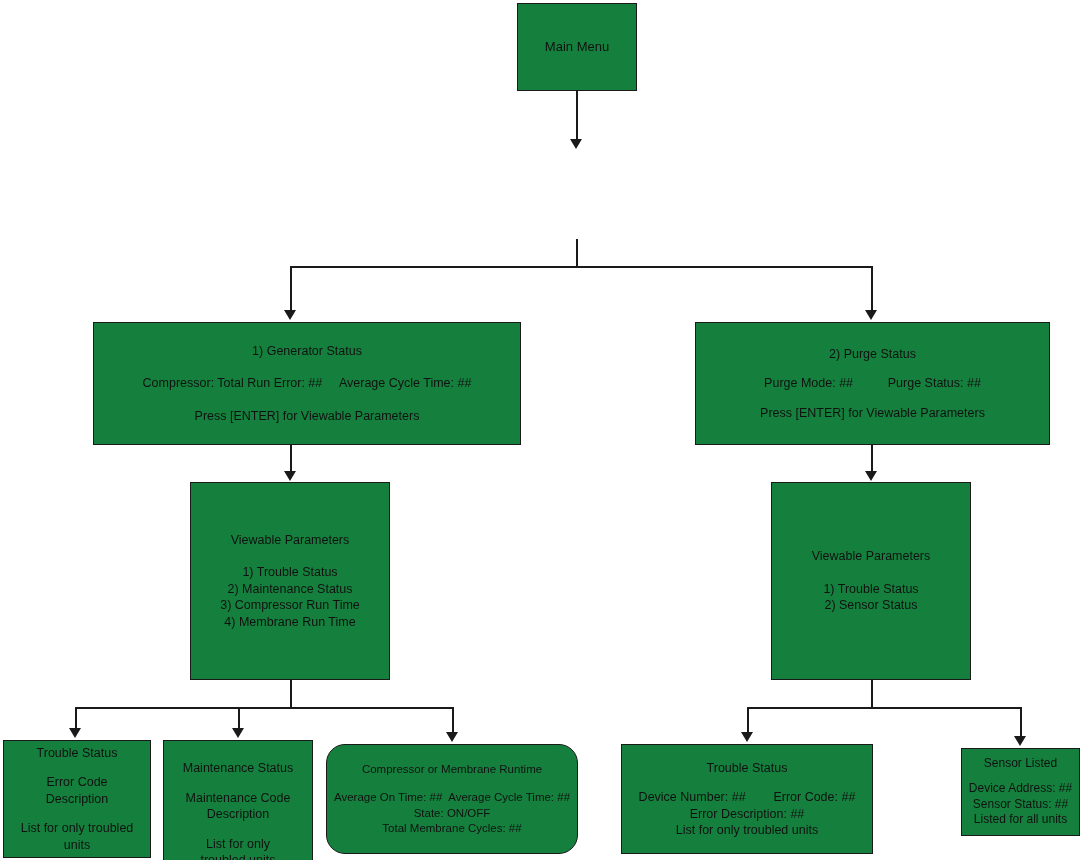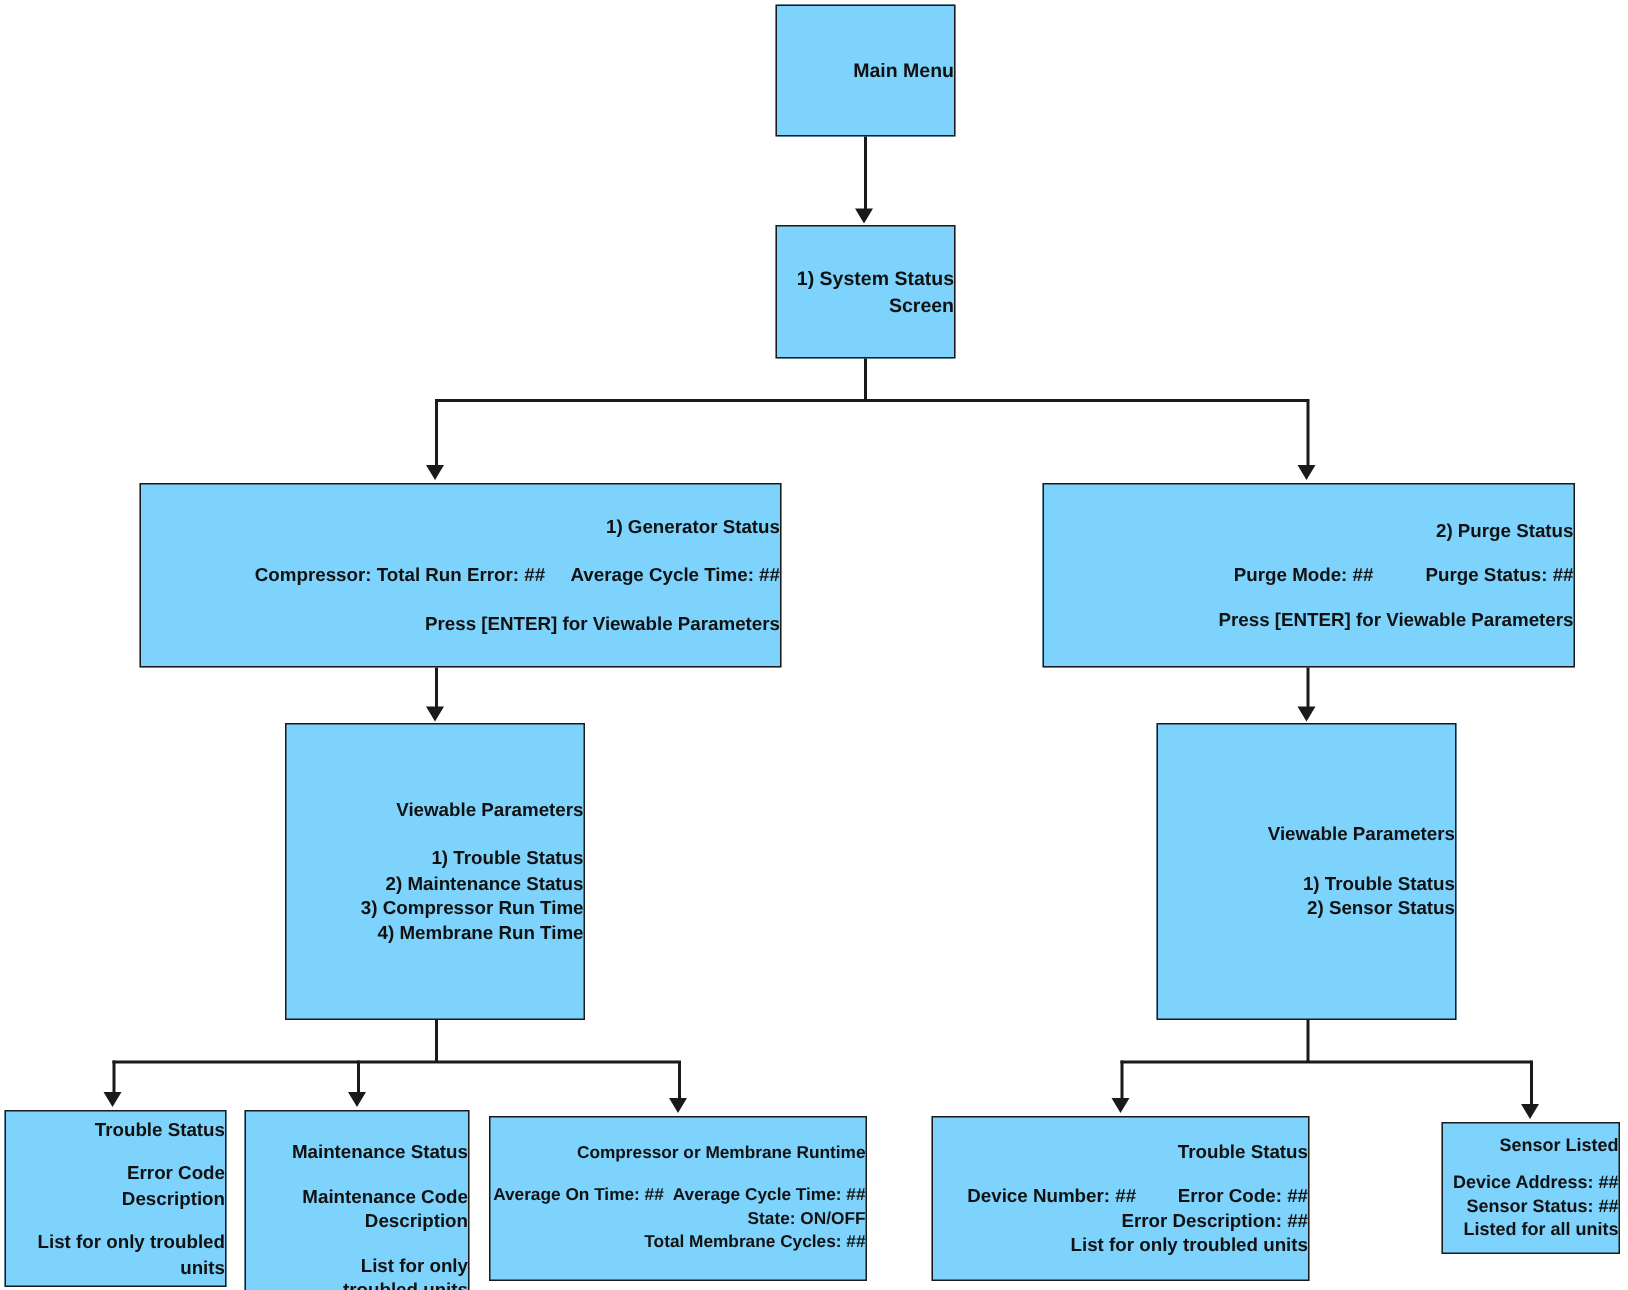--- a/index.html
+++ b/index.html
@@ -13,29 +13,28 @@
     height: 860px;
     background: #ffffff;
     font-family: "Liberation Sans", sans-serif;
     color: #111111;
     overflow: hidden;
   }
   .node {
     position: absolute;
     box-sizing: border-box;
     border: 1.6px solid #1a1a1a;
-    background: #7dd3fc;
+    background: #15803d;
     display: flex;
     flex-direction: column;
-    align-items: flex-end;
+    align-items: center;
     justify-content: center;
     text-align: center;
     line-height: 1.32;
     color: #111111;
-    font-weight: bold;
   }
   .node .line {
     display: block;
     white-space: pre;
   }
   .gap-sm { height: 9px; }
   .gap-md { height: 13px; }
   .gap-lg { height: 16px; }
 
   
@@ -61,24 +60,20 @@
 </style>
 </head>
 <body>
 
 <div id="canvas">
 
   <div class="node fs13" style="left:517px; top:3px; width:120px; height:88px;">
     <span class="line">Main Menu</span>
   </div>
 
-  <div class="node fs13" style="left:517px; top:150px; width:120px; height:89px;">
-    <span class="line">1) System Status</span>
-    <span class="line">Screen</span>
-  </div>
 
   <div class="node fs12" style="left:77px; top:322px; width:428px; height:123px;margin-left:16px;">
     <span class="line">1) Generator Status</span>
     <span class="gap-lg"></span>
     <span class="line">Compressor: Total Run Error: ##     Average Cycle Time: ##</span>
     <span class="gap-lg"></span>
     <span class="line">Press [ENTER] for Viewable Parameters</span>
   </div>
 
   <div class="node fs12" style="left:695px; top:322px; width:355px; height:123px;">
@@ -118,21 +113,21 @@
   <div class="node fs12" style="left:163px; top:740px; width:150px; height:149px;">
     <span class="line">Maintenance Status</span>
     <span class="gap-md"></span>
     <span class="line">Maintenance Code</span>
     <span class="line">Description</span>
     <span class="gap-md"></span>
     <span class="line">List for only</span>
     <span class="line">troubled units</span>
   </div>
 
-  <div class="node fs11" style="left:326px; top:744px; width:252px; height:110px;">
+  <div class="node fs11" style="left:326px; top:744px; width:252px; height:110px;border-radius:19px;">
     <span class="line">Compressor or Membrane Runtime</span>
     <span class="gap-md"></span>
     <span class="line">Average On Time: ##  Average Cycle Time: ##</span>
     <span class="line">State: ON/OFF</span>
     <span class="line">Total Membrane Cycles: ##</span>
   </div>
 
   <div class="node fs12" style="left:621px; top:744px; width:252px; height:110px;">
     <span class="line">Trouble Status</span>
     <span class="gap-md"></span>

